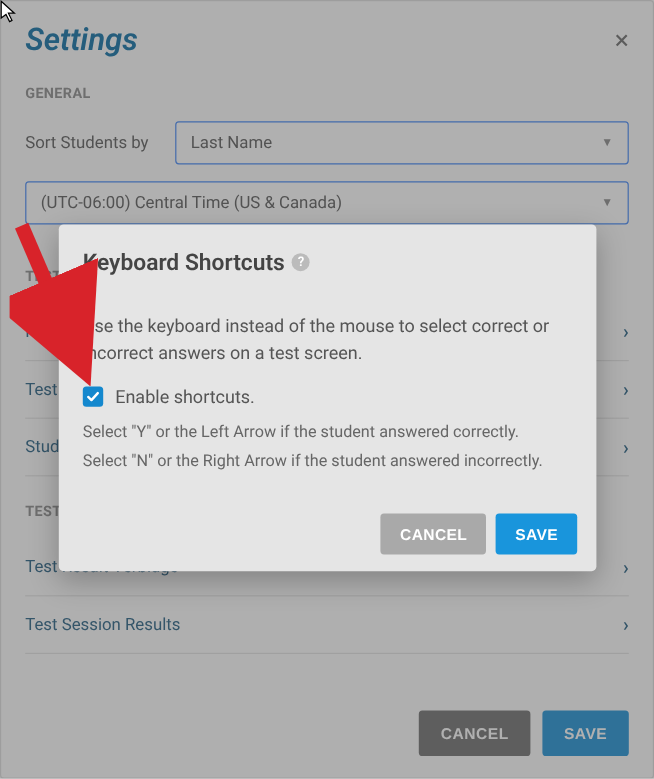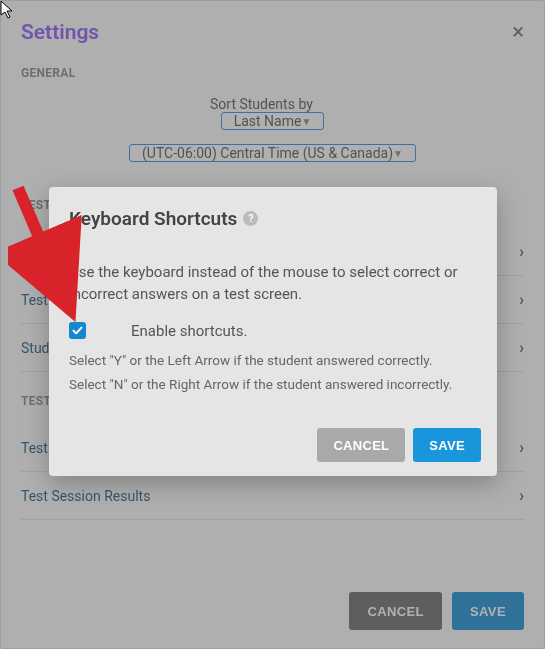--- a/index.html
+++ b/index.html
@@ -9,24 +9,24 @@
       background: #fff; position: relative; overflow: hidden;
     }
     .panel {
       position: absolute; inset: 0;
       background: #fefefe;
       padding: 18px 20px;
       border: 1px solid #ddd;
       border-radius: 3px;
     }
     .panel-header { display: flex; justify-content: space-between; align-items: center; margin-bottom: 22px; }
-    .panel-title { font-size: 21px; font-weight: 600; color: #8b5cf6; }
+    .panel-title { font-size: 26px; font-weight: 600; color: #0369a1; font-style: italic; }
     .close-x { font-size: 22px; color: #666; cursor: pointer; }
     .section-label { font-size: 12px; font-weight: 700; color: #888; letter-spacing: .3px; margin: 12px 0 16px; }
-    .form-row { display: flex; align-items: center; margin-bottom: 14px; flex-direction: column; }
+    .form-row { display: flex; align-items: center; margin-bottom: 14px; }
     .form-label { width: 125px; font-size: 14px; color: #555; }
     .select { flex: 1; height: 36px; border: 1px solid #3b82f6; border-radius: 3px;
               display: flex; align-items: center; justify-content: space-between;
               padding: 0 12px; font-size: 14px; color: #555; background: #fff; cursor: pointer; }
     .select .caret { font-size: 10px; color: #888; }
     .link-row { display: flex; justify-content: space-between; align-items: center;
                 height: 48px; border-bottom: 1px solid #e2e2e2; cursor: pointer; }
     .link-text { font-size: 14px; color: #1e5a7e; }
     .link-caret { color: #1e5a7e; font-size: 16px; font-weight: 600; }
     .footer-buttons { position: absolute; right: 20px; bottom: 18px; display: flex; gap: 10px; }
@@ -42,21 +42,21 @@
              background: #e5e5e5; border-radius: 4px;
              box-shadow: 0 8px 24px rgba(0,0,0,.25); padding: 20px 20px 16px; }
     .modal-title { font-size: 19px; font-weight: 600; color: #444; display: flex; align-items: center; gap: 6px; }
     .helpmark { width: 15px; height: 15px; border-radius: 50%; background: #bbb; color: #fff;
                 font-size: 11px; display: inline-flex; align-items: center; justify-content: center; }
     .modal-text { font-size: 15px; color: #555; margin-top: 32px; line-height: 1.45; }
     .check-row { display: flex; align-items: center; gap: 10px; margin: 16px 0 12px; }
     .checkbox { width: 17px; height: 17px; border-radius: 3px; background: #1488ce;
                 display: inline-flex; align-items: center; justify-content: center; color: #fff;
                 font-size: 12px; cursor: pointer; }
-    .check-label { font-size: 15px; color: #555; margin-left: 35px; }
+    .check-label { font-size: 15px; color: #555; }
     .instr { font-size: 13.5px; color: #666; margin-bottom: 8px; }
     .modal-footer { position: absolute; right: 16px; bottom: 14px; display: flex; gap: 8px; }
     .mbtn { height: 34px; padding: 0 16px; border: none; border-radius: 3px;
             font-size: 13px; font-weight: 700; letter-spacing: .3px; cursor: pointer; }
     .mbtn-gray { background: #a9a9a9; color: #fff; }
     .mbtn-blue { background: #1995dc; color: #fff; }
 
     .arrow { position: absolute; left: 8px; top: 178px; pointer-events: none; z-index: 10; }
     .cursor { position: absolute; left: 0; top: 0; pointer-events: none; z-index: 11; }
   </style>

